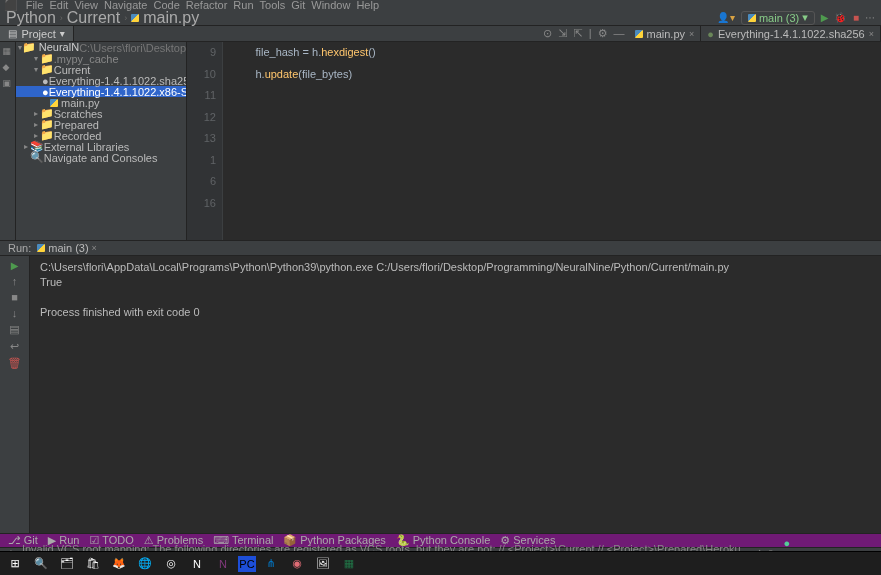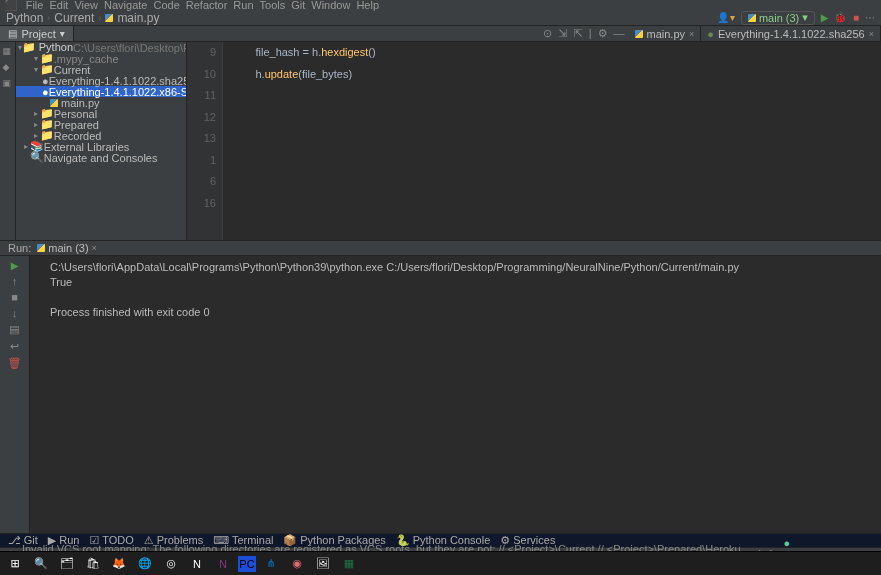--- a/index.html
+++ b/index.html
@@ -1,20 +1,20 @@
 <!DOCTYPE html>
 <html><head>
 <meta charset="utf-8">
 <style>
 *{margin:0;padding:0;box-sizing:border-box;font-family:"Segoe UI",Arial,sans-serif;font-size:11px;user-select:none}
 body{background:#2b2b2b;color:#bbb;width:881px;height:575px;overflow:hidden;position:relative}
 .title-bar{background:#3c3f41;height:10px;display:flex;align-items:center;padding:0 4px;color:#999;font-size:9px;gap:8px}
 .title-path{margin-left:auto;color:#777}
 .nav-bar{background:#3c3f41;height:16px;display:flex;align-items:center;padding:0 6px;gap:4px;border-bottom:1px solid #232323}
-.crumb{color:#aaa;font-size:12px}
+.crumb{color:#aaa;font-size:16px}
 .crumb-sep{color:#666;font-size:9px}
 .nav-right{margin-left:auto;display:flex;align-items:center;gap:6px}
 .usr{color:#d9a343;font-size:10px}
 .run-cfg{border:1px solid #555;border-radius:3px;padding:0 6px;color:#8c8;font-size:10px;height:14px;display:flex;align-items:center;gap:3px}
 .run-ic{color:#4e9a4e;font-size:10px}
 .stop-ic{color:#c75450;font-size:10px}
 .plain-ic{color:#888;font-size:10px}
 .sub-bar{background:#3c3f41;height:16px;display:flex;align-items:center;border-bottom:1px solid #232323}
 .proj-btn{background:#4e5254;border-right:1px solid #232323;padding:0 8px;height:100%;display:flex;align-items:center;gap:4px;color:#ccc;font-size:10px}
 .sub-icons{display:flex;gap:6px;margin-left:auto;padding-right:4px;color:#888;font-size:10px}
@@ -35,22 +35,22 @@
 .code-area{flex:1;padding-left:8px;line-height:21.5px;position:relative}
 .code-line{white-space:pre;color:#a9b7c6}
 .k-fn{color:#ffc66d}
 .k-kw{color:#cc7832}
 .k-hl{background:#214283}
 .run-hdr{background:#3c3f41;height:16px;display:flex;align-items:center;padding:0 8px;gap:6px;border-top:1px solid #232323;border-bottom:1px solid #232323;font-size:10px}
 .run-lbl{color:#aaa}
 .run-tab{display:flex;align-items:center;gap:3px}
 .console{display:flex;height:277px;background:#2b2b2b;font-family:Consolas,monospace;font-size:11.5px;color:#bbb}
 .con-side{width:30px;background:#3c3f41;border-right:1px solid #232323;display:flex;flex-direction:column;align-items:center;gap:4px;padding-top:4px}
-.con-body{flex:1;padding:4px 20px;line-height:15px;white-space:pre}
-.bot-tabs{background:#0f172a;height:14px;display:flex;gap:10px;padding:0 8px;border-top:1px solid #232323;font-size:10px;color:#aaa}
+.con-body{flex:1;padding:4px 10px;line-height:15px;white-space:pre}
+.bot-tabs{background:#701a75;height:14px;display:flex;gap:10px;padding:0 8px;border-top:1px solid #232323;font-size:10px;color:#aaa}
 .bot-tabs>span{display:flex;align-items:center;gap:2px}
 .status{background:#3c3f41;height:14px;display:flex;align-items:center;padding:0 6px;font-size:9px;color:#888;border-top:1px solid #232323;gap:6px}
 .status .warn{color:#888}
 .status-right{margin-left:auto;display:flex;gap:6px;align-items:center}
 .taskbar{background:#1e1e1e;height:24px;display:flex;align-items:center;padding:0 4px;gap:4px;position:absolute;bottom:0;width:100%;border-top:1px solid #000}
 .task-ic{width:22px;height:18px;display:flex;align-items:center;justify-content:center;color:#fff;font-size:11px}
 .win-ic{color:#fff}
 .ff{color:#ff9500}
 .vs{color:#007acc}
 </style>
@@ -107,33 +107,33 @@
 
 <div class="main">
   <div class="side-tabs">
     <span class="side-ic">▦</span>
     <span class="side-ic">◆</span>
     <span class="side-ic">▣</span>
   </div>
   <div class="tree" id="tree">
       <div class="tree-row">
         <span class="tree-ar">▾</span>
-        <span class="folder">📁 Python</span> 
+        <span class="folder">📁 NeuralN</span> 
         <span style="color:#777">C:\Users\flori\Desktop\Programming\NeuralN</span>
       </div>
       <div class="tree-row  mute" style="padding-left:16px"><span class="tree-ar">▾</span>📁 <span>.mypy_cache</span></div>
       <div class="tree-row  " style="padding-left:16px"><span class="tree-ar">▾</span>📁 <span>Current</span></div>
       <div class="tree-row  " style="padding-left:26px"><span class="tree-ar"></span>● <span>Everything-1.4.1.1022.sha256</span></div>
       <div class="tree-row sel " style="padding-left:26px"><span class="tree-ar"></span>● <span>Everything-1.4.1.1022.x86-Setup.exe</span></div>
       <div class="tree-row  " style="padding-left:26px">
         <span class="tree-ar"></span>
         <span class="py-ic" style="margin-right:3px"></span>
         <span>main.py</span>
       </div>
-      <div class="tree-row  " style="padding-left:16px"><span class="tree-ar">▸</span>📁 <span>Personal</span></div>
+      <div class="tree-row  " style="padding-left:16px"><span class="tree-ar">▸</span>📁 <span>Scratches</span></div>
       <div class="tree-row  " style="padding-left:16px"><span class="tree-ar">▸</span>📁 <span>Prepared</span></div>
       <div class="tree-row  " style="padding-left:16px"><span class="tree-ar">▸</span>📁 <span>Recorded</span></div>
       <div class="tree-row  " style="padding-left:6px"><span class="tree-ar">▸</span>📚 <span>External Libraries</span></div>
       <div class="tree-row  " style="padding-left:6px"><span class="tree-ar"></span>🔍 <span>Navigate and Consoles</span></div>
     </div>
   <div class="editor">
     <div class="gutter" id="gutter">
         <div>9</div>
         <div>10</div>
         <div>11</div>

